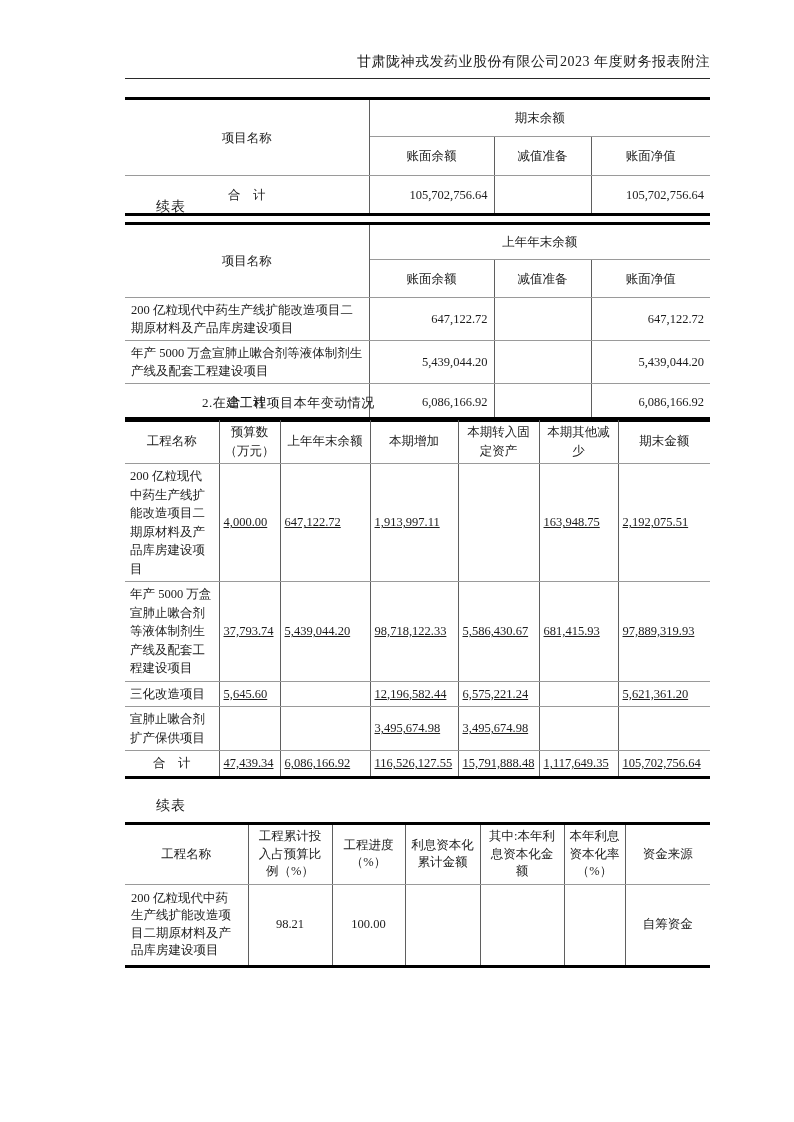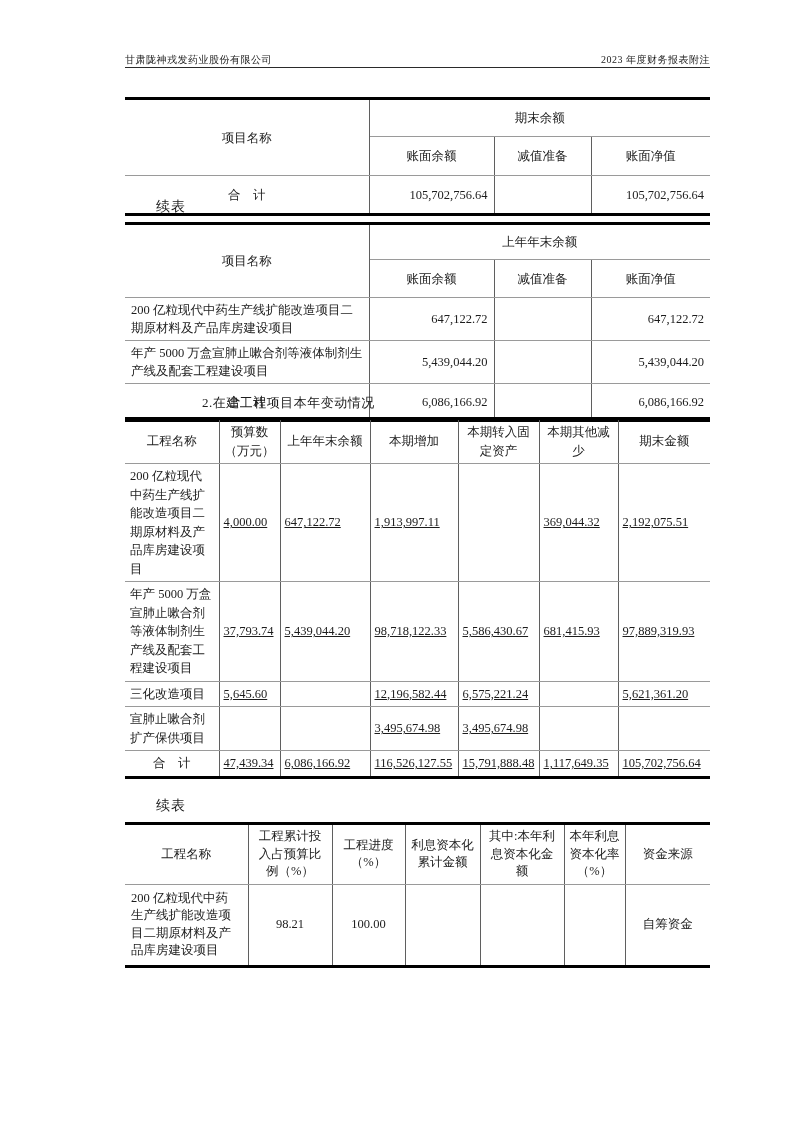--- a/index.html
+++ b/index.html
@@ -4,23 +4,23 @@
 <style>
   html,body{margin:0;padding:0;background:#e8e8e8;}
   .page{
     position:relative;width:794px;height:1122px;background:#ffffff;
     font-family:"Liberation Serif","DejaVu Serif",serif;
     color:#1c1c1c;overflow:hidden;
   }
   
   .doc-header{
     position:absolute;left:125px;top:53px;width:585px;
-    display:flex;justify-content:space-between;align-items:flex-end;
-    font-size:10px;letter-spacing:0.5px;
-    border-bottom:1.5px solid #2a2a2a;
+    display:flex;justify-content:flex-end;align-items:flex-end;
+    font-size:14px;letter-spacing:0.5px;
+    border-bottom:1.5px solid #2a2a2a;padding-bottom:7px;
   }
   
   table.fin{
     position:absolute;left:125px;width:585px;
     border-collapse:collapse;table-layout:fixed;
     font-size:12.5px;line-height:18px;
     border-top:3px solid #000;border-bottom:3px solid #000;
     border-left:hidden;border-right:hidden;
   }
   table.fin td{
@@ -159,21 +159,21 @@
       <td class="c">本期转入固定资产</td>
       <td class="c">本期其他减少</td>
       <td class="c">期末金额</td>
     </tr>
     <tr>
       <td class="name">200 亿粒现代中药生产线扩能改造项目二期原材料及产品库房建设项目</td>
       <td class="num2">4,000.00</td>
       <td class="num2">647,122.72</td>
       <td class="num2">1,913,997.11</td>
       <td class="num2"></td>
-      <td class="num2">369,044.32</td>
+      <td class="num2">163,948.75</td>
       <td class="num2">2,192,075.51</td>
     </tr>
     <tr>
       <td class="name">年产 5000 万盒宣肺止嗽合剂等液体制剂生产线及配套工程建设项目</td>
       <td class="num2">37,793.74</td>
       <td class="num2">5,439,044.20</td>
       <td class="num2">98,718,122.33</td>
       <td class="num2">5,586,430.67</td>
       <td class="num2">681,415.93</td>
       <td class="num2">97,889,319.93</td>

